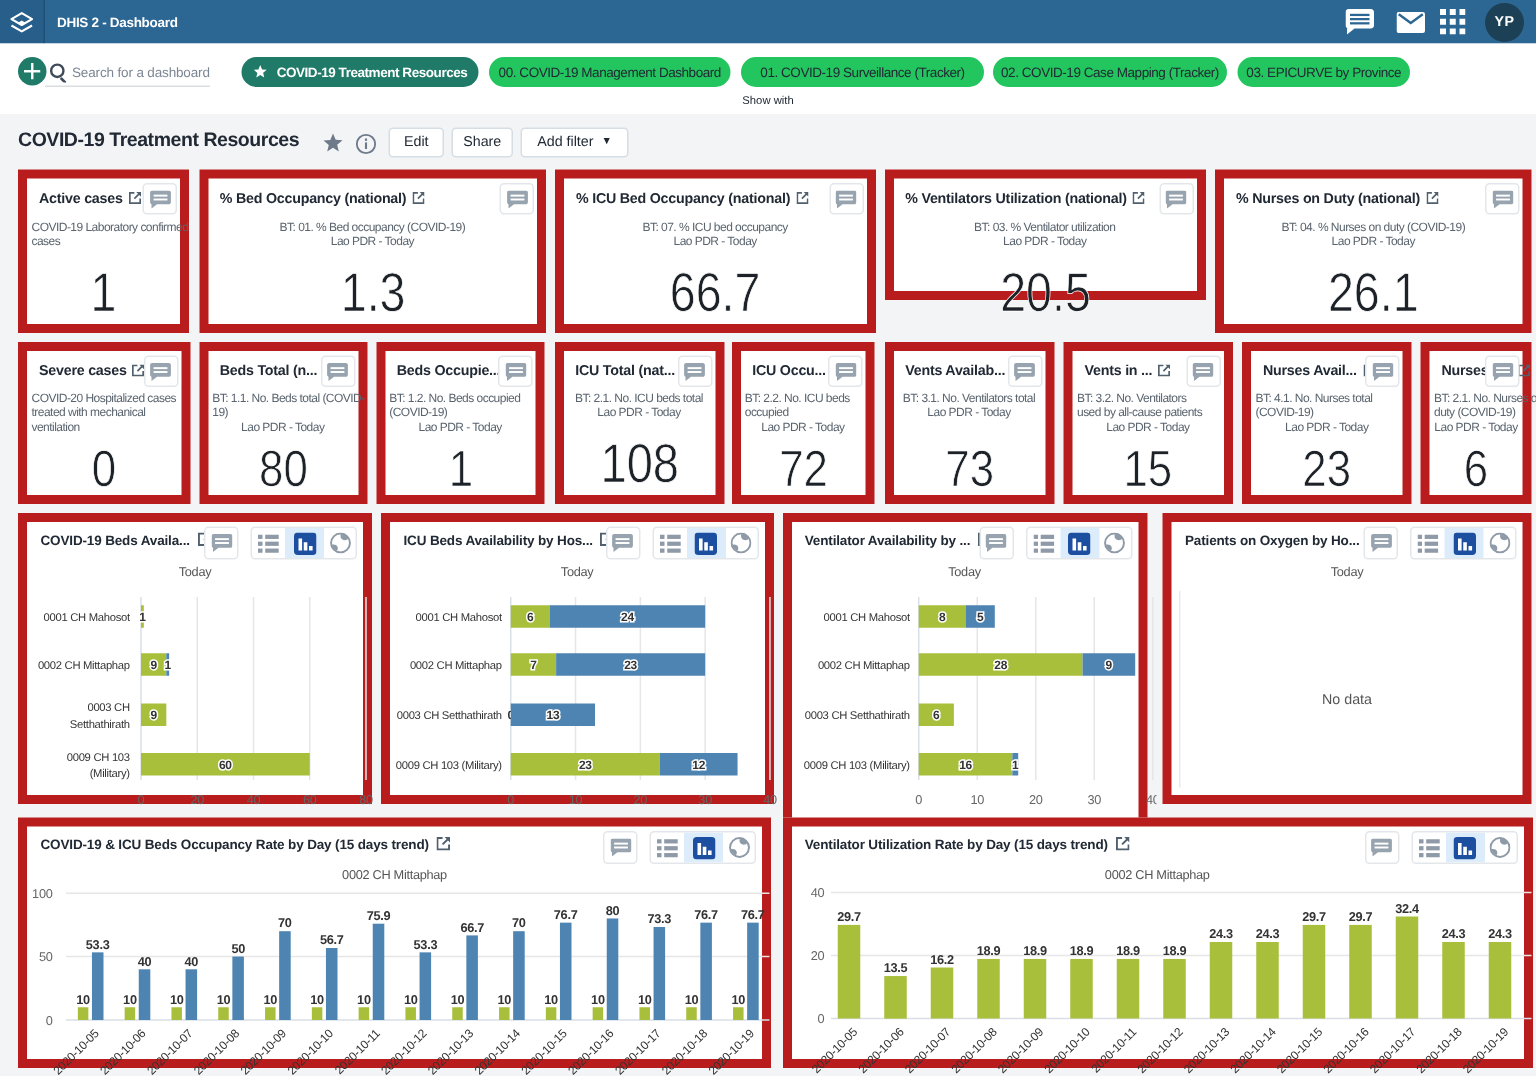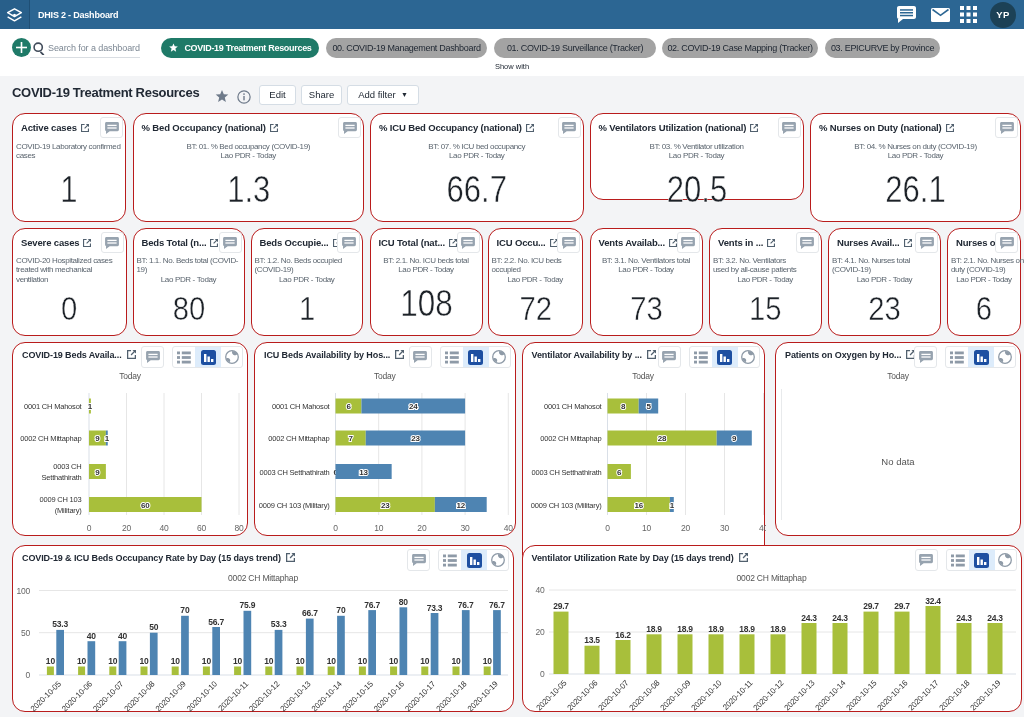--- a/index.html
+++ b/index.html
@@ -6,26 +6,26 @@
 .abs{position:absolute}
 .topbar{position:absolute;left:0;top:0;width:1024px;height:29px;background:#2c6693}
 .logobox{position:absolute;left:0;top:0;width:30px;height:29px;background:rgba(6,35,60,.1);border-right:1px solid rgba(13,43,68,.3);display:flex;align-items:center;justify-content:center}
 .apptitle{position:absolute;left:38px;top:0;height:29px;display:flex;align-items:center;color:#fff;font-size:9px;font-weight:bold;letter-spacing:-.2px}
 .hicon{position:absolute;top:0;height:29px;display:flex;align-items:center}
 .avatar{position:absolute;top:1.5px;width:26px;height:26px;border-radius:50%;background:#1c4156;color:#fff;font-size:9.5px;font-weight:bold;display:flex;align-items:center;justify-content:center;letter-spacing:.3px}
 .chipbar{position:absolute;left:0;top:29px;width:1024px;height:47px;background:#fff}
 .plus{position:absolute;left:12px;top:38px;width:19px;height:19px;border-radius:50%;background:#1f7a68;color:#fff;display:flex;align-items:center;justify-content:center}
 .searchline{position:absolute;left:30px;top:57px;width:110px;border-bottom:1px solid #d9dde2}
 .searchtxt{position:absolute;left:48px;top:43px;font-size:9px;color:#7c8793;letter-spacing:-.1px}
-.chip{position:absolute;top:37.5px;height:20px;border-radius:10px;background:#a3a3a3;color:#212934;font-size:9px;letter-spacing:-.3px;display:flex;align-items:center;justify-content:center;white-space:nowrap}
+.chip{position:absolute;top:37.5px;height:20px;border-radius:10px;background:#22c55e;color:#212934;font-size:9px;letter-spacing:-.3px;display:flex;align-items:center;justify-content:center;white-space:nowrap}
 .chip.sel{background:#1f7a68;color:#fff;font-weight:bold}
 .showmore{position:absolute;left:0;top:61.5px;width:1024px;text-align:center;font-size:7.5px;color:#212934}
 .h1{position:absolute;left:12px;top:85px;font-size:13px;font-weight:bold;color:#212934;letter-spacing:-.3px}
 .btn{position:absolute;top:84.5px;height:20px;background:#fff;border:1px solid #d5dde5;border-radius:3px;font-size:9.5px;color:#212934;display:flex;align-items:center;justify-content:center}
-.card{position:absolute;background:#fff;border:1px solid #b91c1c;border-radius:13px}
+.card{position:absolute;background:#fff;border:6px solid #b91c1c;border-radius:0}
 .ctitle{position:absolute;left:8px;top:8px;right:27px;font-size:9.5px;font-weight:bold;color:#212934;letter-spacing:-.15px;white-space:nowrap}
 .ctitle .ext{margin-left:4px;vertical-align:-1px}
 .bbtn{position:absolute;border:1px solid #e4e7ea;border-radius:3px;display:flex;align-items:center;justify-content:center;background:#fff}
 .igroup{position:absolute;height:22px;border:1px solid #e4e7ea;border-radius:3px;display:flex;background:#fff;overflow:hidden}
 .icell{width:23px;height:20px;display:flex;align-items:center;justify-content:center}
 .icell.active{background:#ddecfb;width:26px}
 .subline{position:absolute;font-size:8px;color:#5a646e;line-height:9.8px;letter-spacing:-.35px;white-space:nowrap}
 .num{position:absolute;left:0;right:0;text-align:center;color:#1d2228;font-weight:400;-webkit-text-stroke:.5px #fff}
 .charttitle{position:absolute;left:9px;top:7px;font-size:9px;font-weight:bold;color:#212934;letter-spacing:-.1px;white-space:nowrap}
 .charttitle .ext{margin-left:5px;vertical-align:-1px}

